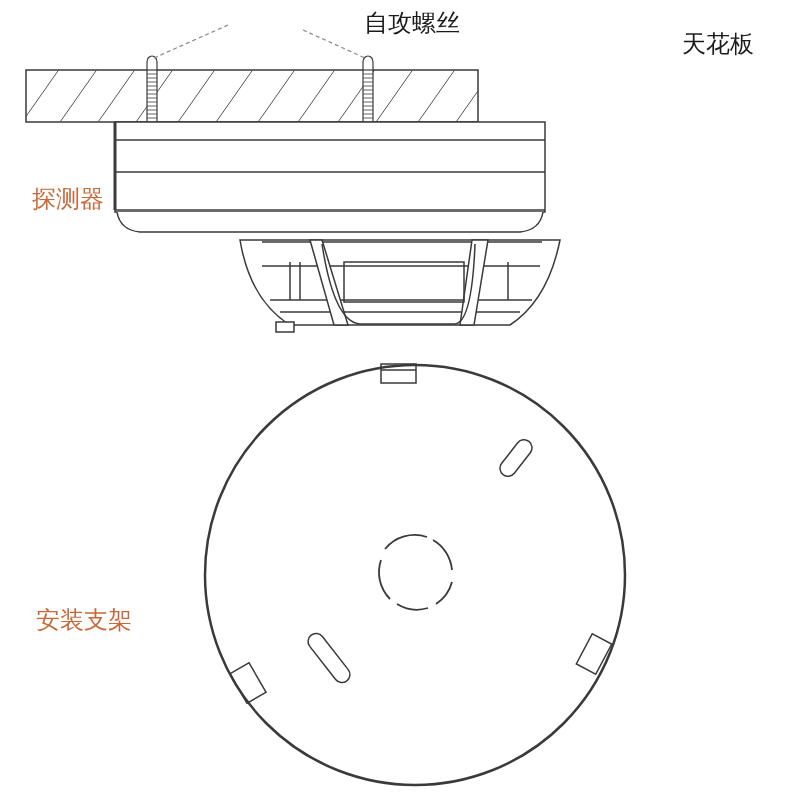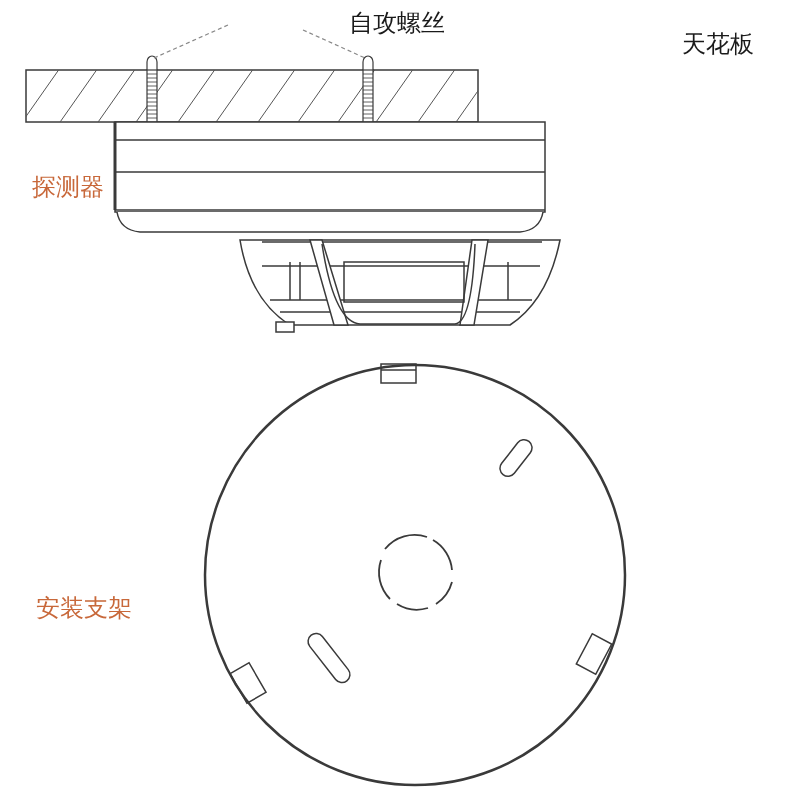--- a/index.html
+++ b/index.html
@@ -1,20 +1,20 @@
 <!DOCTYPE html>
 <html><head>
   <meta charset="utf-8">
   <style>
     html, body { margin: 0; padding: 0; background: #ffffff; }
     body { width: 800px; height: 800px; position: relative; overflow: hidden;
            font-family: "DejaVu Sans", "Liberation Sans", sans-serif; }
     .label { position: absolute; font-size: 24px; line-height: 1; white-space: nowrap; }
     .label.black { color: #1a1a1a; }
-    .label.orange { color: #c8683a; }
+    .label.orange { color: #c8683a; margin-top: 12px; }
     svg { position: absolute; left: 0; top: 0; }
   </style>
 </head>
 <body>
 
 <svg width="800" height="800" viewBox="0 0 800 800">
   <defs>
     <clipPath id="ceilClip">
         <rect x="26" y="70" width="452" height="52"></rect>
       </clipPath>
@@ -120,16 +120,16 @@
 
     <g stroke-width="1.5">
       <rect x="381" y="364" width="35" height="19"></rect>
       <line x1="381" y1="370" x2="416" y2="370"></line>
       <rect x="237" y="666" width="22" height="34" transform="rotate(-30 248 683)"></rect>
       <rect x="583" y="637" width="22" height="34" transform="rotate(28 594 654)"></rect>
     </g>
   </g>
 </svg>
 
-<div class="label black" style="left:349px;top:11px;text-align:center;">自攻螺丝</div>
+<div class="label black" style="left:364px;top:11px;text-align:center;">自攻螺丝</div>
 <div class="label black" style="left:682px;top:32px;text-align:right;">天花板</div>
 <div class="label orange" style="left:32px;top:175px;">探测器</div>
 <div class="label orange" style="left:36px;top:596px;">安装支架</div>
 
 </body></html>

